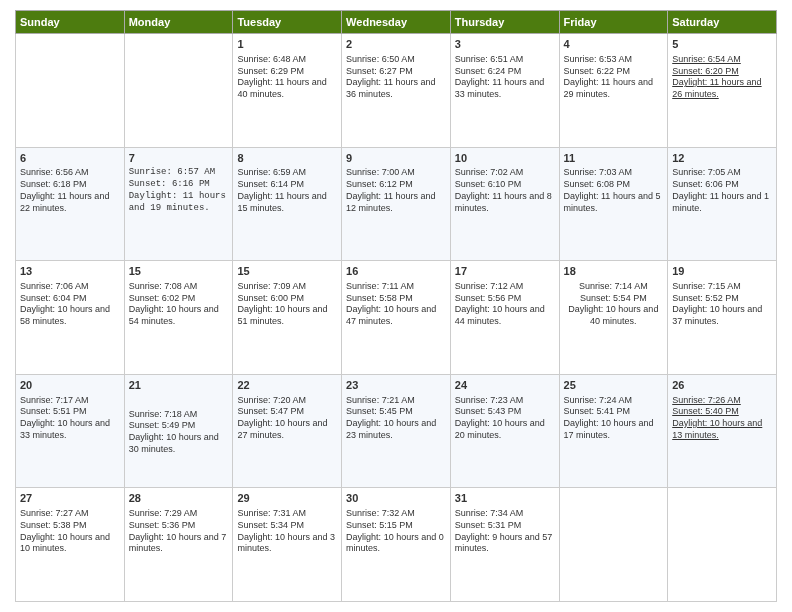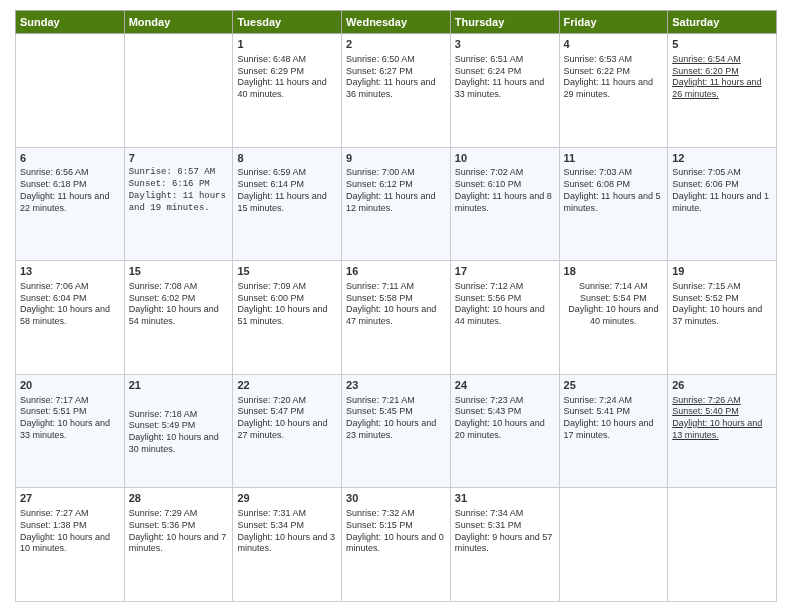--- a/index.html
+++ b/index.html
@@ -266,21 +266,21 @@
             <span class="day-num">26</span>
             <div class="cell-content" style="white-space: pre-line; text-decoration: underline;">Sunrise: 7:26 AM
 Sunset: 5:40 PM
 Daylight: 10 hours and 13 minutes.</div>
           </td>
         </tr>
         <tr>
           <td>
             <span class="day-num">27</span>
             <div class="cell-content" style="white-space: pre-line;">Sunrise: 7:27 AM
-Sunset: 1:38 PM
+Sunset: 5:38 PM
 Daylight: 10 hours and 10 minutes.</div>
           </td>
           <td>
             <span class="day-num">28</span>
             <div class="cell-content" style="white-space: pre-line;">Sunrise: 7:29 AM
 Sunset: 5:36 PM
 Daylight: 10 hours and 7 minutes.</div>
           </td>
           <td>
             <span class="day-num">29</span>

